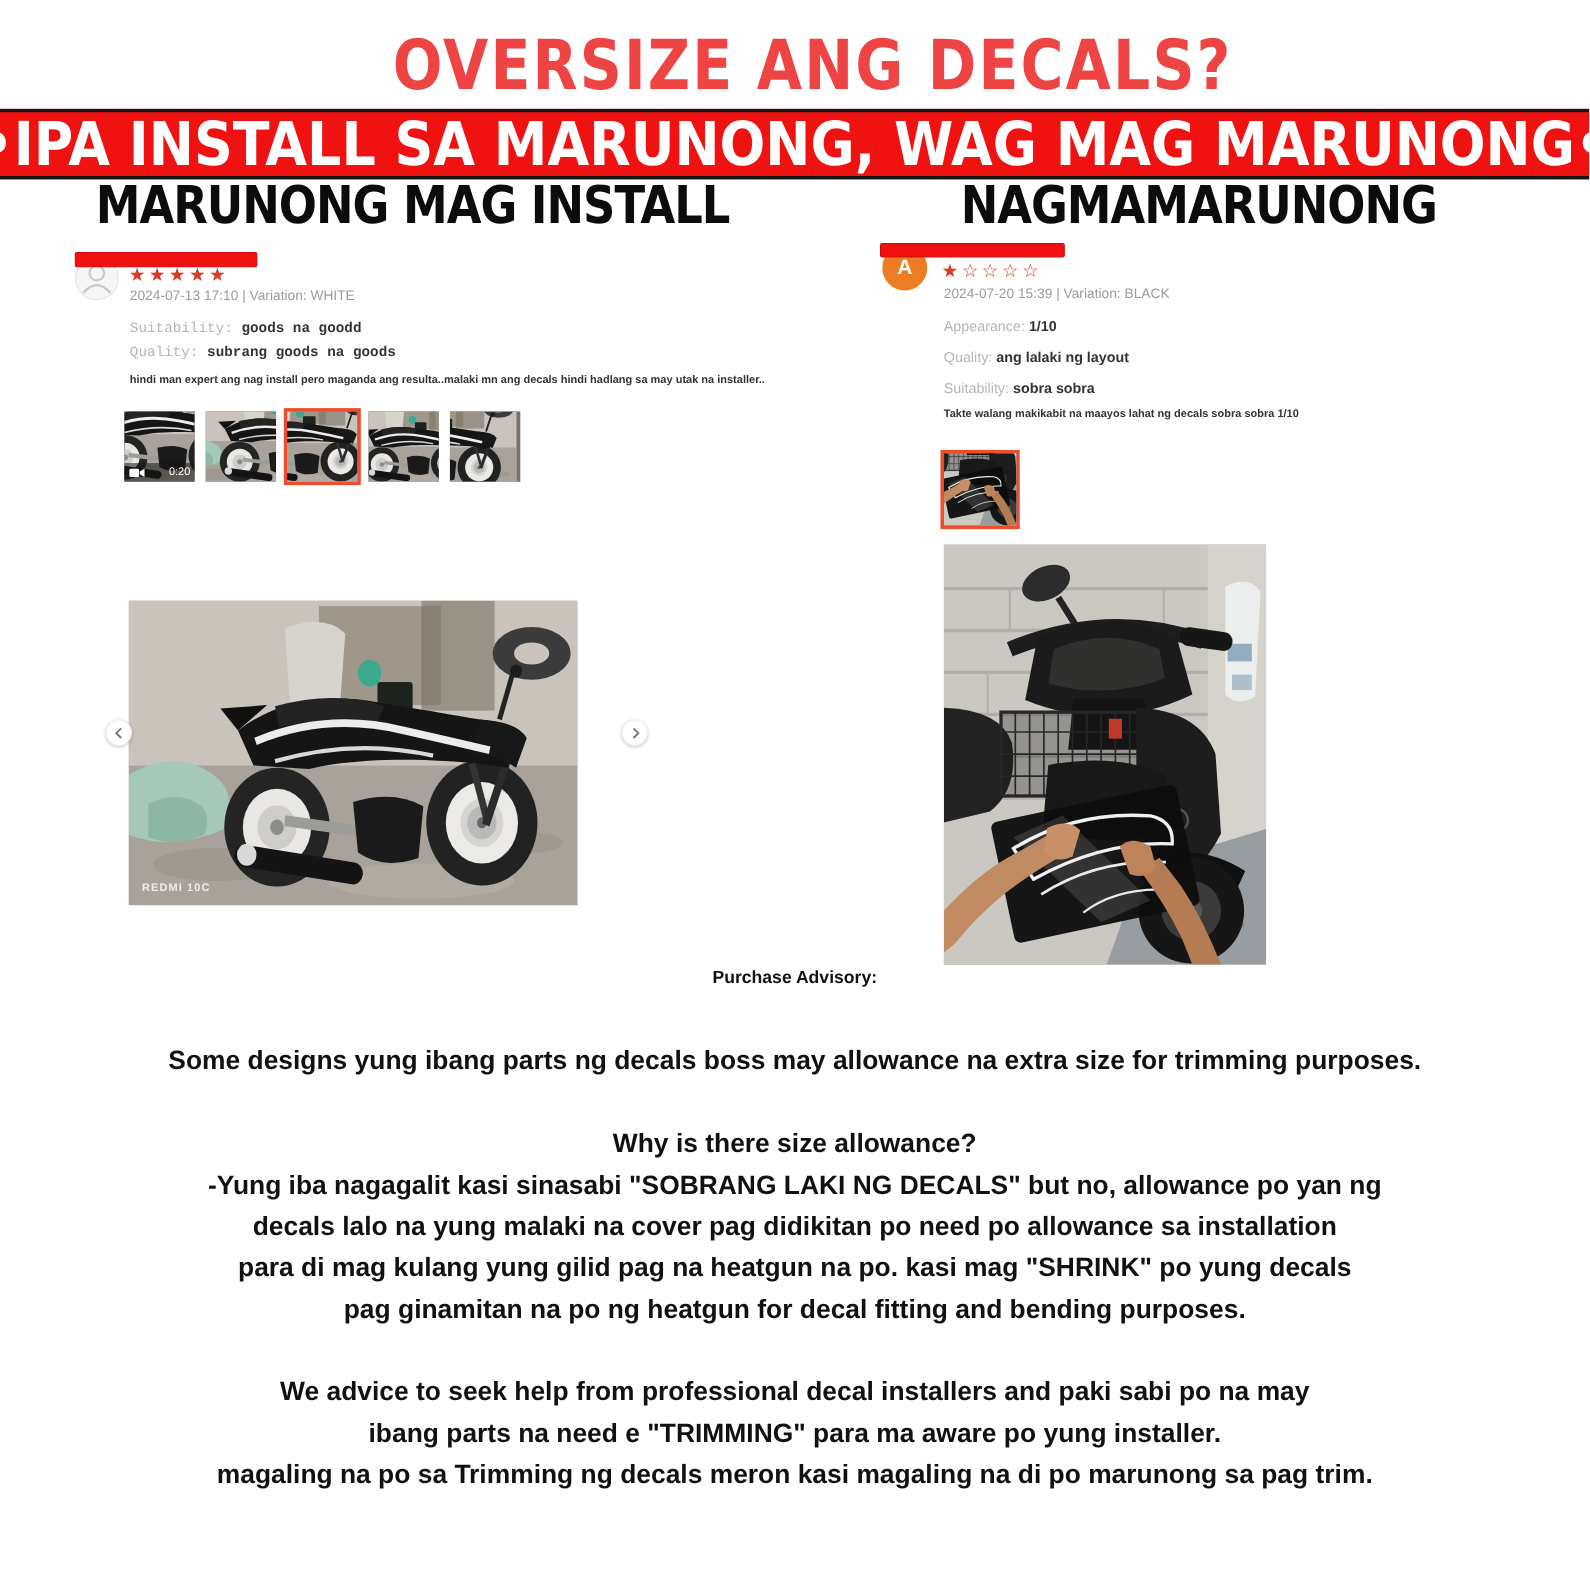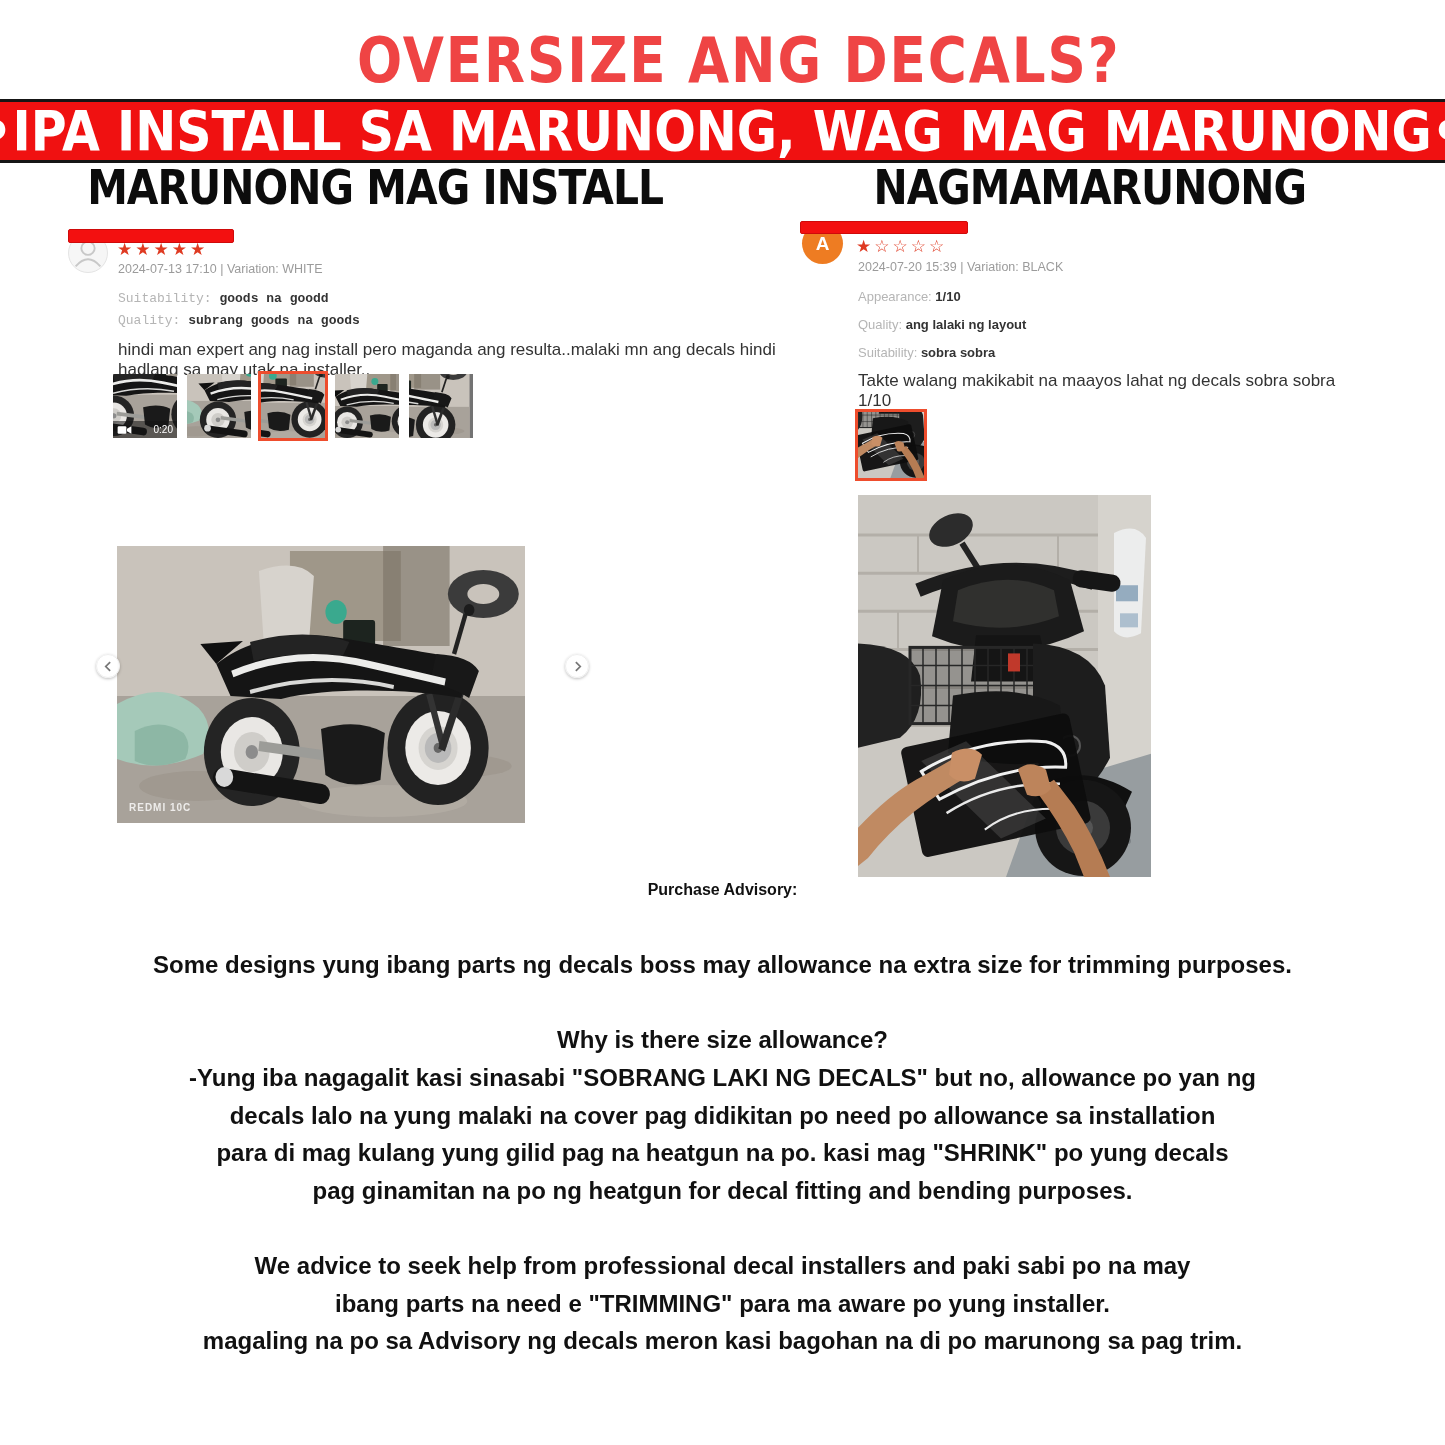--- a/index.html
+++ b/index.html
@@ -38,21 +38,21 @@
   .meta-right{left:858px;top:260px;}
 
   .attrs{position:absolute;font-size:13px;white-space:nowrap;}
   .attrs-left{left:118px;top:291px;font-family:Liberation Mono, monospace;}
   .attrs-right{left:858px;top:289px;}
   .attrs-left .attr-row{margin-bottom:7px;}
   .attrs-right .attr-row{margin-bottom:13px;}
   .attr-label{color:#b5b5b5;}
   .attr-value{color:#333;font-weight:bold;}
 
-  .comment{position:absolute;font-size:17px;color:#333;font-weight:normal;}
+  .comment{position:absolute;font-size:10px;color:#333;font-weight:bold;}
   .comment-left{left:118px;top:340px;width:675px;}
   .comment-right{left:858px;top:371px;width:480px;}
 
   .thumbs{position:absolute;display:flex;gap:10px;}
   .thumbs-left{left:113px;top:374px;}
   .thumbs-right{left:858px;top:412px;}
   .thumb{position:relative;width:64px;height:64px;overflow:hidden;background:#737373;flex:0 0 auto;text-align:right;}
   .thumbs-right .thumb{width:66px;height:66px;}
   .thumb.selected{box-shadow:0 0 0 3px var(--selected-border);}
   .thumb svg{position:absolute;inset:0;width:100%;height:100%;}
@@ -311,17 +311,17 @@
         <div class="adv-line">Some designs yung ibang parts ng decals boss may allowance na extra size for trimming purposes.</div>
         <div class="adv-line">&nbsp;</div>
         <div class="adv-line">Why is there size allowance?</div>
         <div class="adv-line">-Yung iba nagagalit kasi sinasabi "SOBRANG LAKI NG DECALS" but no, allowance po yan ng</div>
         <div class="adv-line">decals lalo na yung malaki na cover pag didikitan po need po allowance sa installation</div>
         <div class="adv-line">para di mag kulang yung gilid  pag na heatgun na po. kasi mag "SHRINK" po yung decals</div>
         <div class="adv-line">pag ginamitan na po ng heatgun for decal fitting and bending purposes.</div>
         <div class="adv-line">&nbsp;</div>
         <div class="adv-line">We advice to seek help from professional decal installers and paki sabi po na may</div>
         <div class="adv-line">ibang parts na need e "TRIMMING" para ma aware po yung installer.</div>
-        <div class="adv-line">magaling na po sa Advisory ng decals meron kasi bagohan na di po marunong sa pag trim.</div>
+        <div class="adv-line">magaling na po sa Trimming ng decals meron kasi magaling na di po marunong sa pag trim.</div>
       </div>
   </div>
 
 </div>
 
 </body></html>

